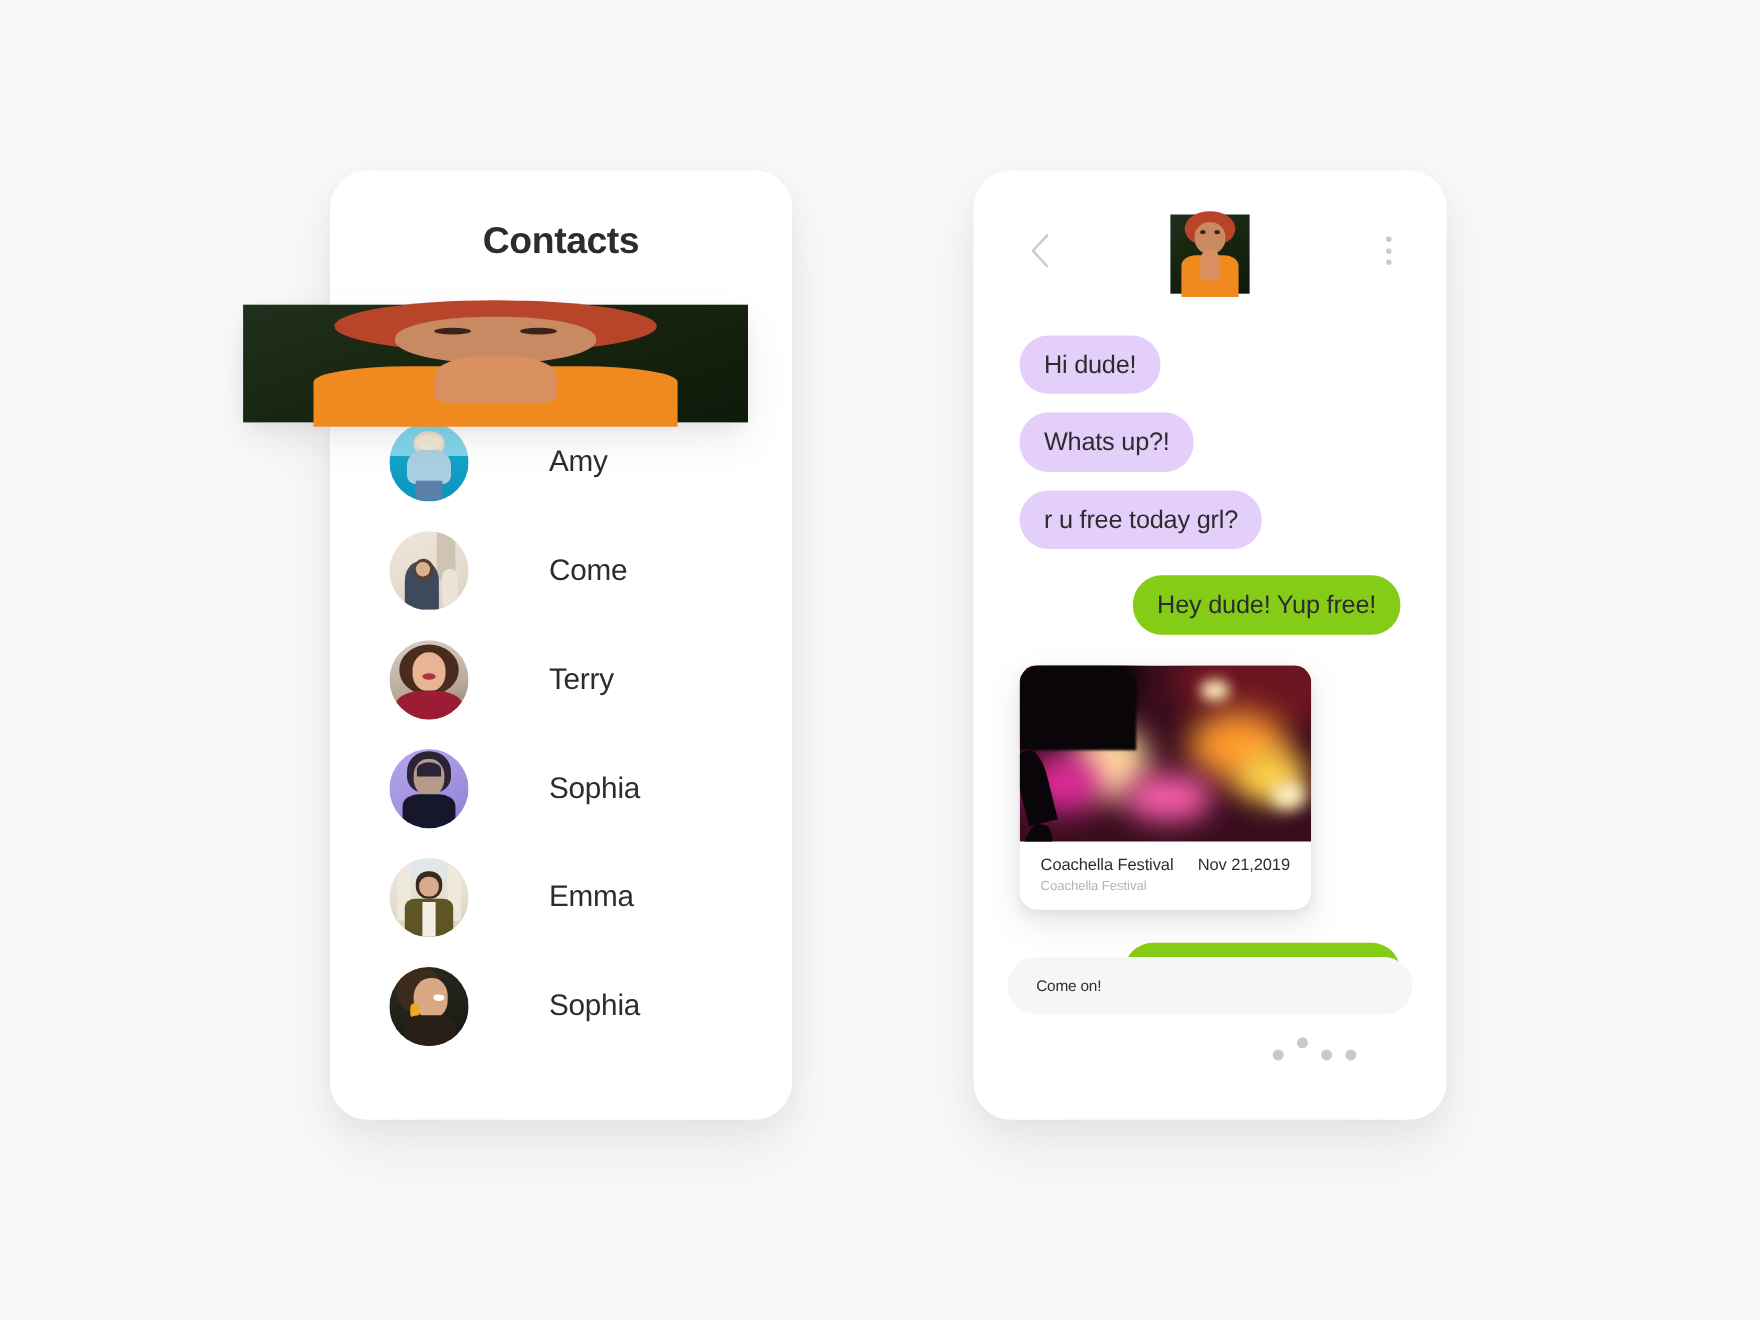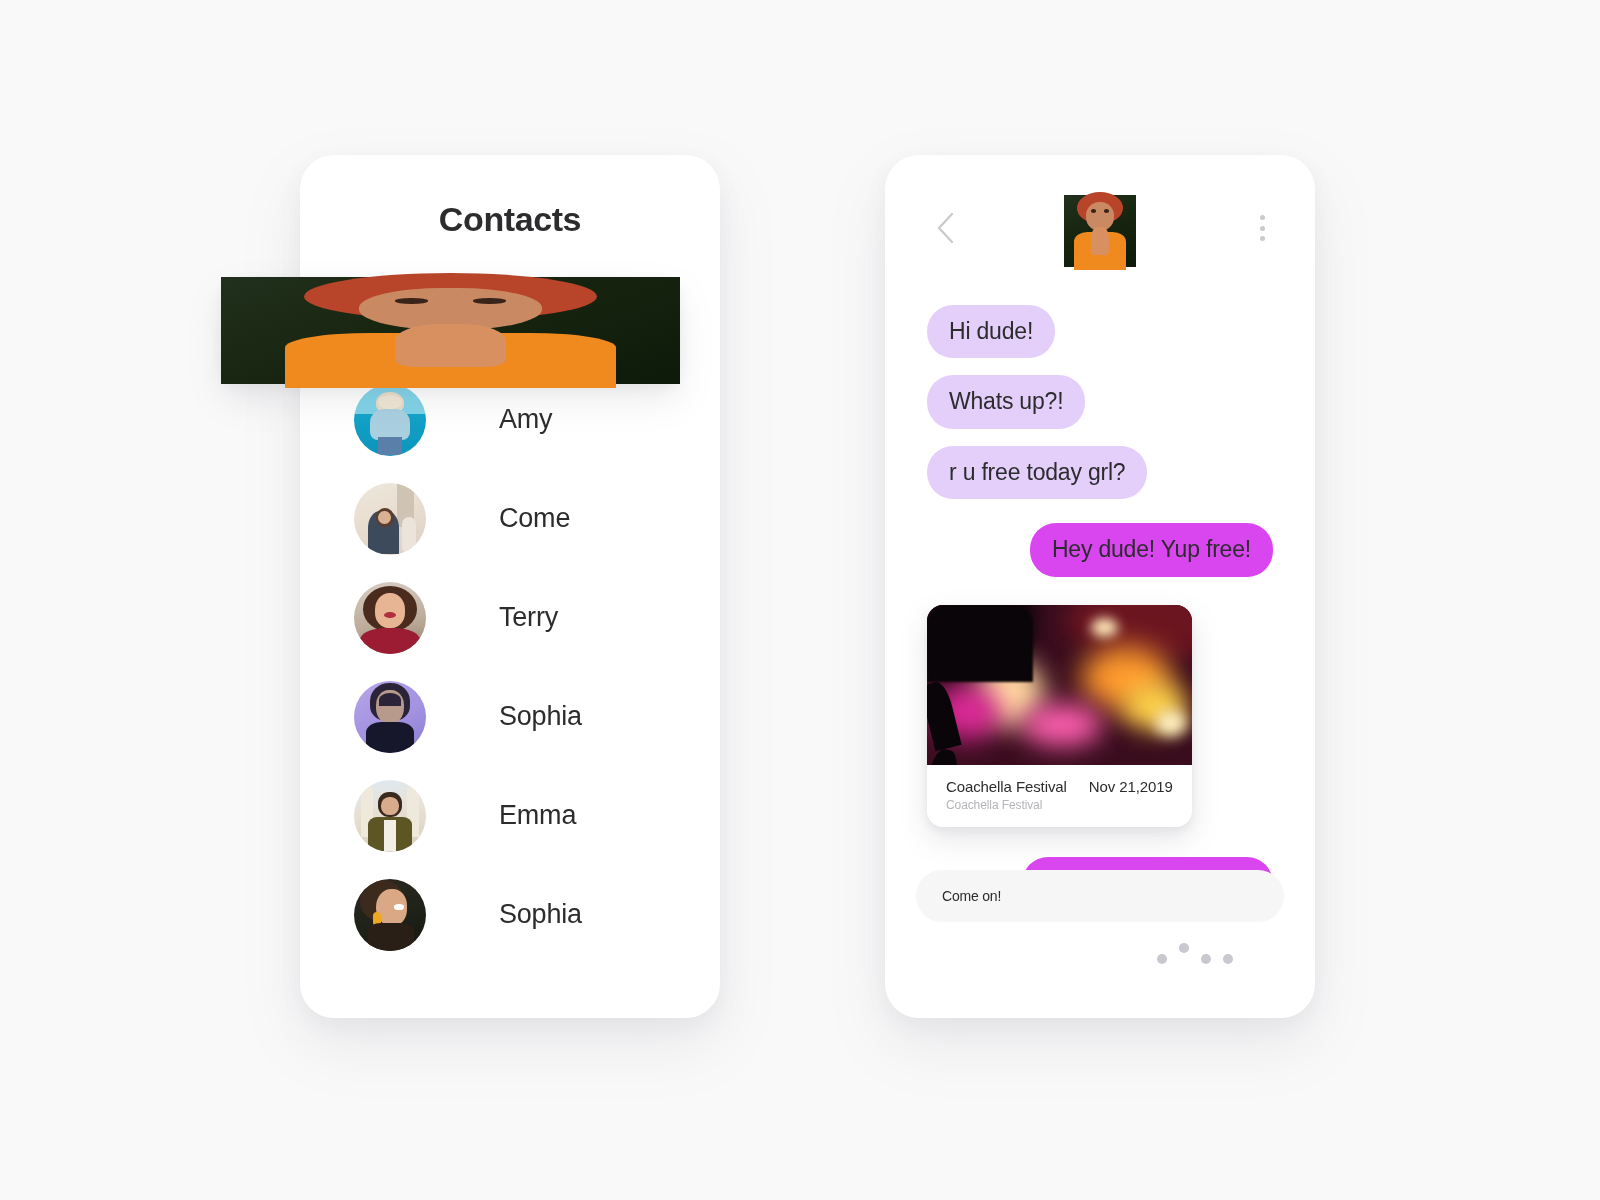--- a/index.html
+++ b/index.html
@@ -108,21 +108,21 @@
   .msg-row.left{ justify-content:flex-start; }
   .msg-row.right{ justify-content:flex-end; }
   .bubble{
     padding:13px 22px 14px;
     border-radius:26px;
     font-size:23px; color:#2c2c2e;
     letter-spacing:-.2px; line-height:1.15;
     max-width:330px;
   }
   .bubble.them{ background:#e3cffa; }
-  .bubble.me{ background:#d946ef; }
+  .bubble.me{ background:#84cc16; }
   .emoji{ font-size:23px; }
 
   
   #media-card{
     width:265px;
     background:#fff;
     border-radius:16px;
     box-shadow:0 12px 28px rgba(110,110,125,.18), 0 3px 9px rgba(110,110,125,.09);
     overflow:hidden;
     margin:11px 0 13px 0;

